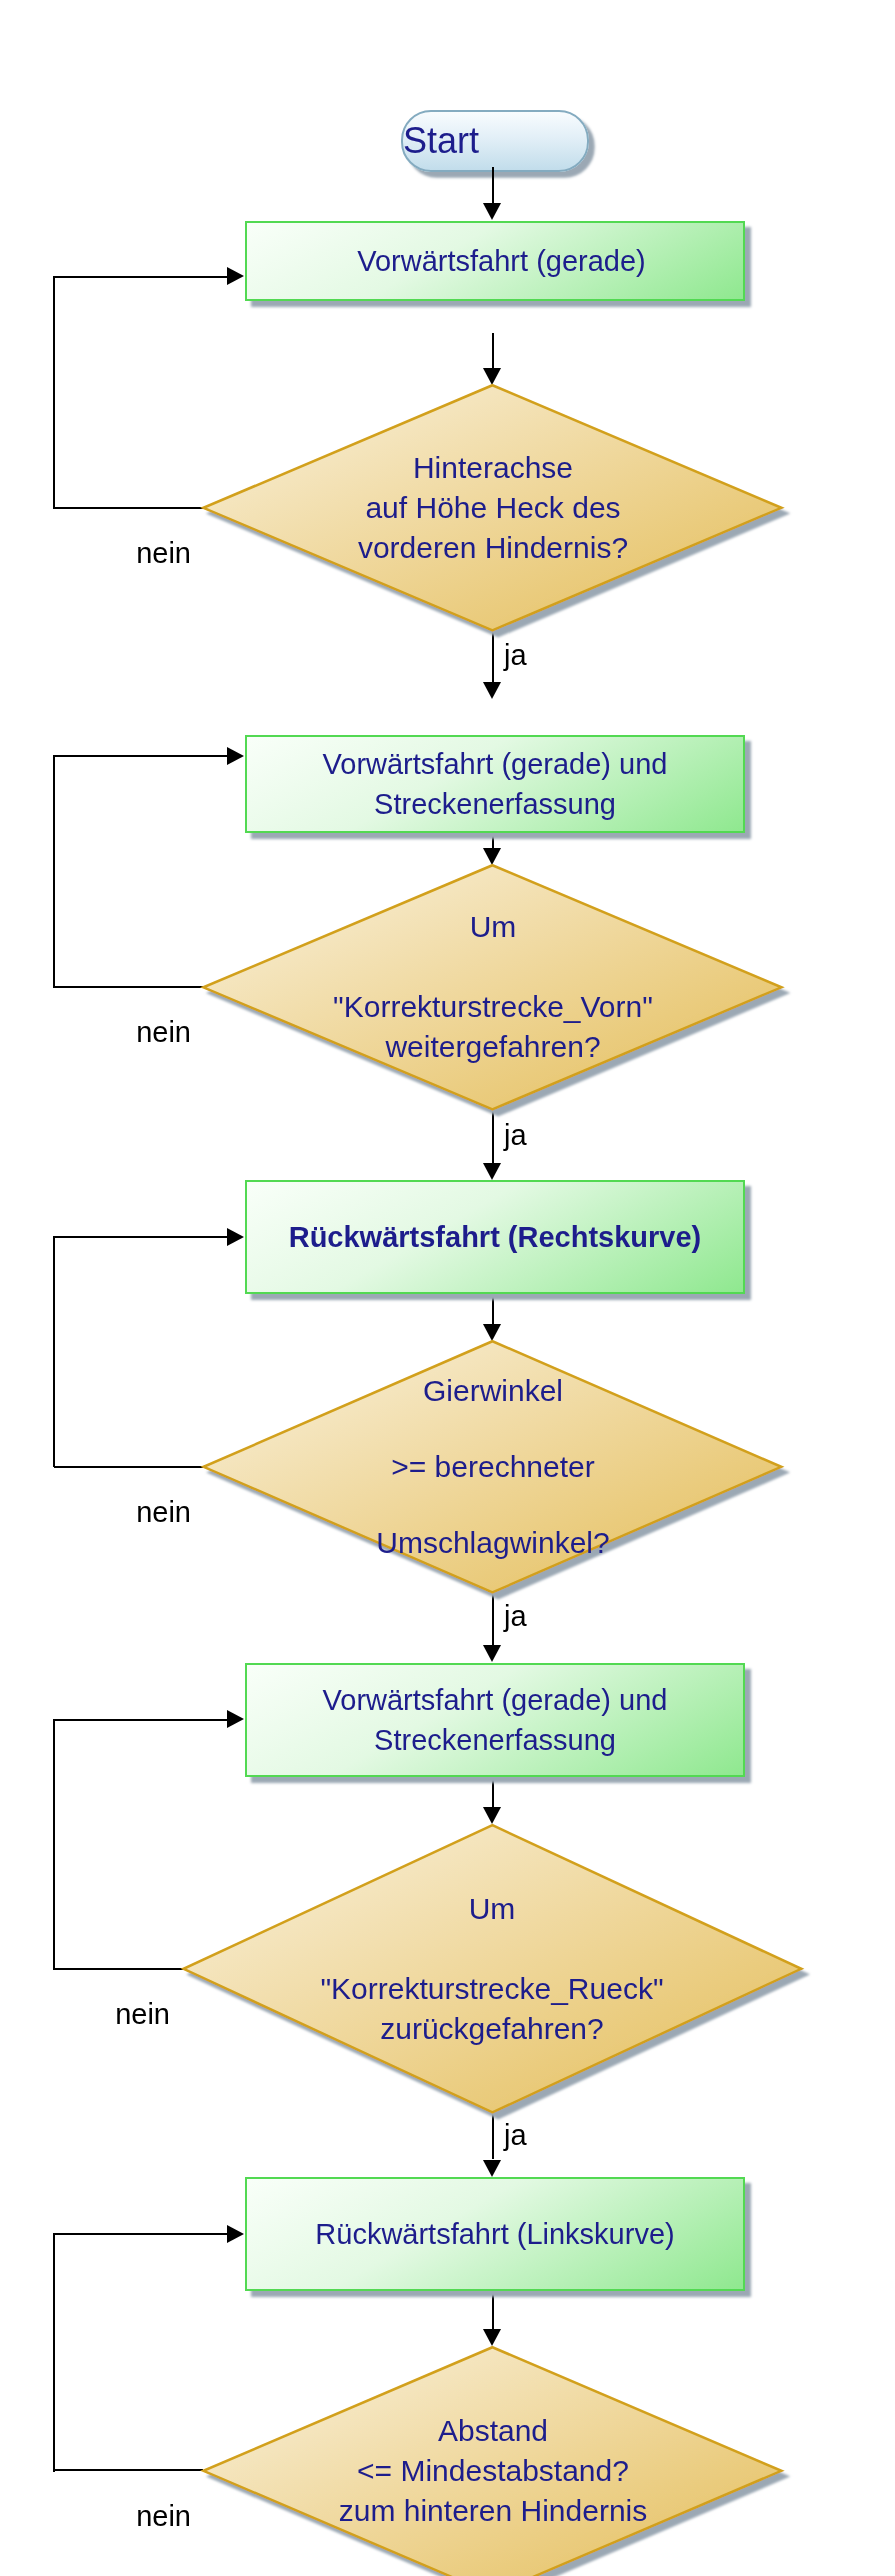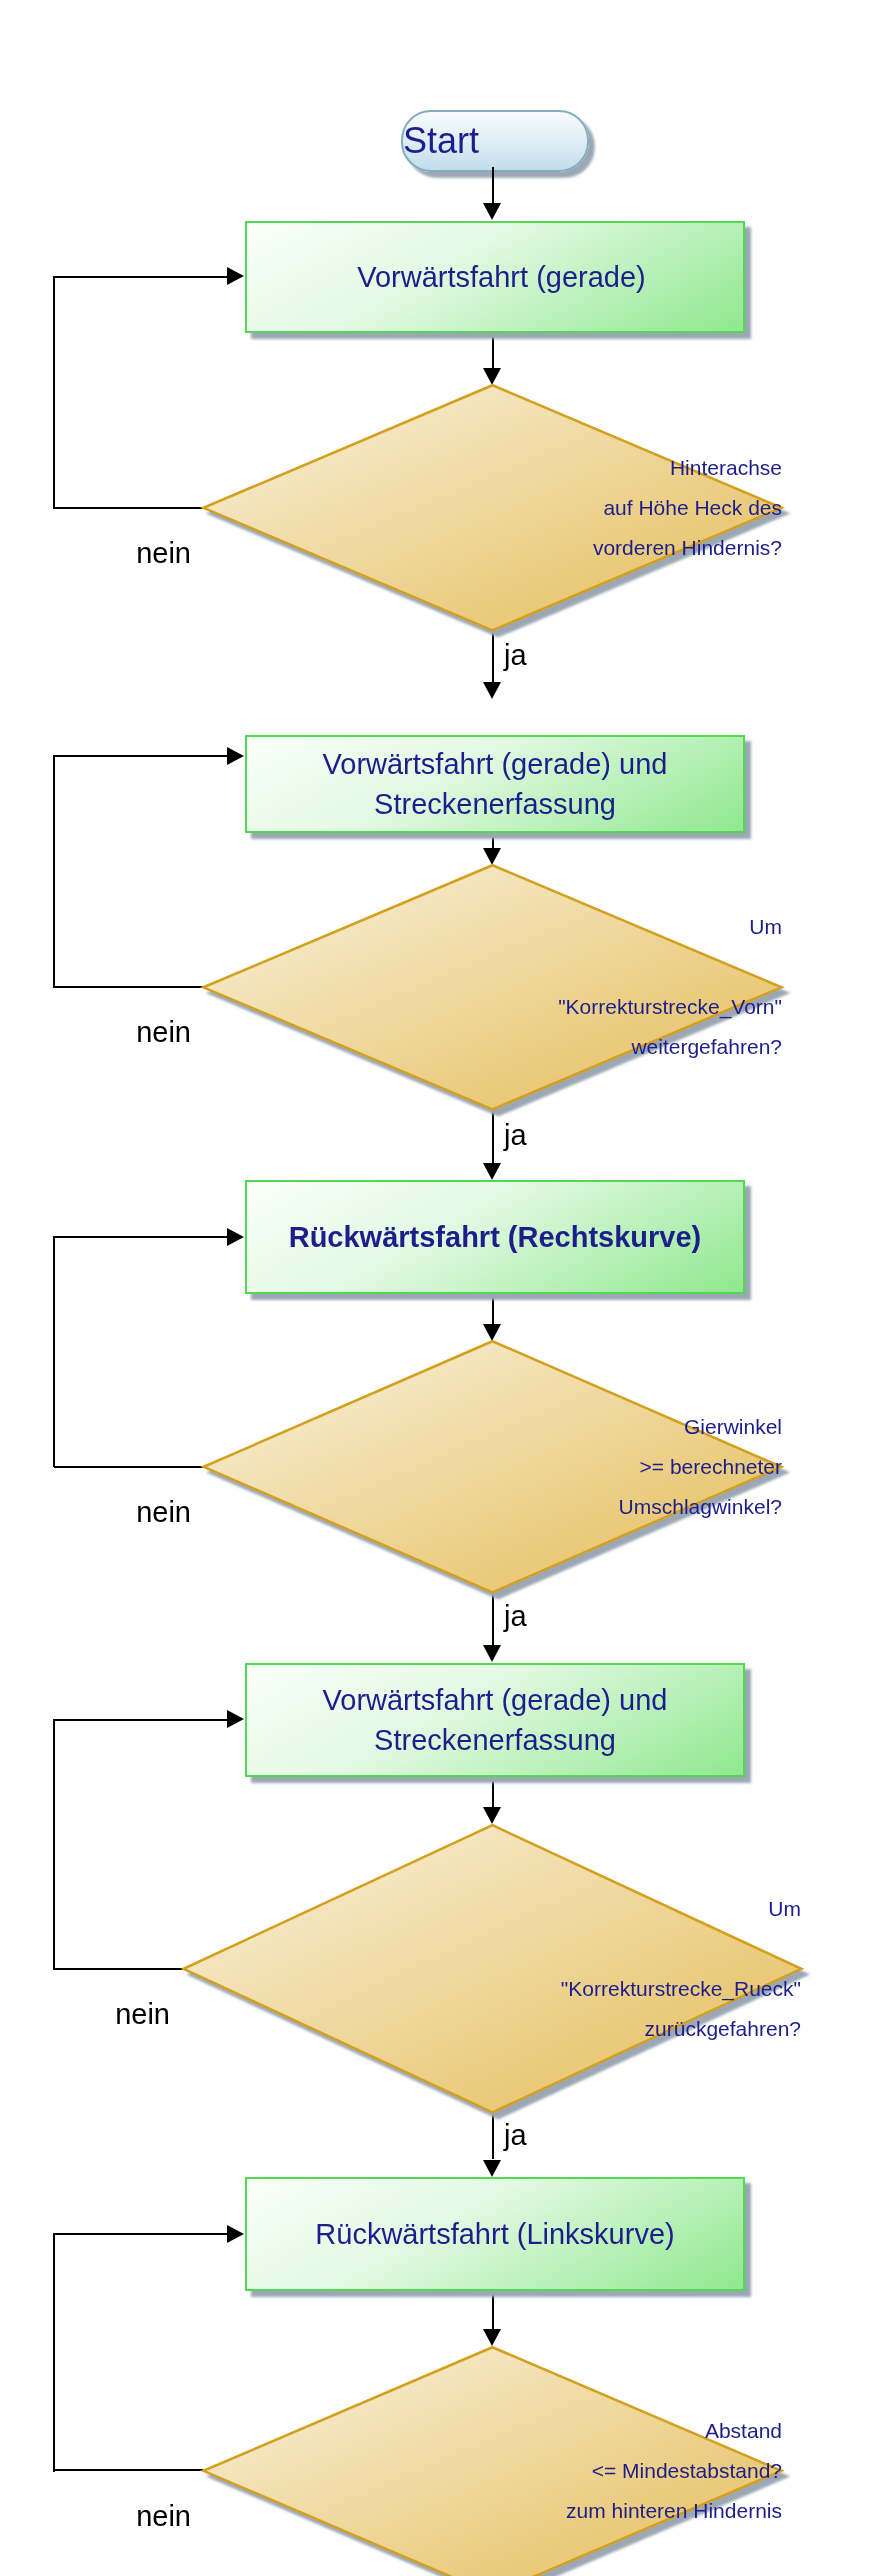--- a/index.html
+++ b/index.html
@@ -8,22 +8,22 @@
   .title{position:absolute;left:261px;top:20.6px;width:464px;text-align:center;
          font-size:45px;letter-spacing:0.5px;color:#1d1d8c;}
   .oval{position:absolute;width:184px;height:58px;border:2.1px solid #84abc0;border-radius:30px;
         background:linear-gradient(180deg,#f8fcfe 0%,#e2eff7 45%,#c2ddeb 100%);
         box-shadow:5.7px 5.7px 2.6px #9ba8b4;display:flex;align-items:center;
         font-size:36px;color:#1d1d8c;}
   .pbox{position:absolute;left:245px;width:500px;border:2.6px solid #52d952;box-sizing:border-box;
         background:linear-gradient(150deg,#f9fff9 0%,#e3f9e3 40%,#8fe88f 100%);
         box-shadow:5.7px 5.7px 2.6px #9ba8b4;display:flex;flex-direction:column;
         align-items:center;justify-content:center;font-size:29px;line-height:40px;color:#1d1d8c;}
-  .dtext{position:absolute;display:flex;flex-direction:column;align-items:flex-end;justify-content:center;
-         font-size:21px;line-height:40px;text-align:center;color:#1d1d8c;}
+  .dtext{position:absolute;display:flex;flex-direction:column;align-items:center;justify-content:center;
+         font-size:30px;line-height:40px;text-align:center;color:#1d1d8c;}
   .tline{display:block;min-height:0;}
   .tline:empty{min-height:40px;}
   .vline{position:absolute;width:2.1px;background:#000;}
   .hline{position:absolute;height:2.1px;background:#000;}
   .ah-down{position:absolute;width:0;height:0;border-left:9.8px solid transparent;
            border-right:9.8px solid transparent;border-top:17.5px solid #000;}
   .ah-right{position:absolute;width:0;height:0;border-top:9.3px solid transparent;
             border-bottom:9.3px solid transparent;border-left:17.5px solid #000;}
   .elabel{position:absolute;font-size:29px;color:#000;}
   .nein{width:103px;text-align:right;margin-top:20px;}
@@ -110,21 +110,21 @@
   <div class="hline" style="left:54px;top:1719px;width:173px;"></div>
   <div class="ah-right" style="left:227px;top:1710px;"></div>
   <div class="elabel nein" style="left:67px;top:1978px;">nein</div>
 
   <div class="hline" style="left:54px;top:2469px;width:149px;"></div>
   <div class="vline" style="left:53px;top:2233px;height:239px;"></div>
   <div class="hline" style="left:54px;top:2233px;width:173px;"></div>
   <div class="ah-right" style="left:227px;top:2225px;"></div>
   <div class="elabel nein" style="left:88px;top:2480px;">nein</div>
 
-  <div class="pbox" style="top:221px;height:112px;padding-left:13px;">
+  <div class="pbox" style="top:221px;height:80px;padding-left:13px;">
     <span class="tline">Vorwärtsfahrt (gerade)</span>
   </div>
   <div class="pbox" style="top:735px;height:98px;">
     <span class="tline">Vorwärtsfahrt (gerade) und</span>
     <span class="tline">Streckenerfassung</span>
   </div>
   <div class="pbox" style="top:1180px;height:114px;font-weight:bold;">
     <span class="tline">Rückwärtsfahrt (Rechtskurve)</span>
   </div>
   <div class="pbox" style="top:1663px;height:114px;">
@@ -150,21 +150,21 @@
   <div class="dtext" style="left:204px;top:865px;width:578px;height:244px;">
     <span class="tline">Um</span>
     <span class="tline"></span>
     <span class="tline">"Korrekturstrecke_Vorn"</span>
     <span class="tline">weitergefahren?</span>
   </div>
 
   <svg class="diamond" style="left:196px;top:1334px;" width="598" height="278" viewBox="0 0 1160 540">
     <polygon points="575,14 1136,258 575,502 14,258" fill="url(#dgrad)" stroke="#d2a01c" stroke-width="5" filter="url(#dshadow)"></polygon>
   </svg>
-  <div class="dtext" style="left:204px;top:1341px;width:578px;height:251px;">
+  <div class="dtext" style="left:204px;top:1341px;width:578px;height:251px;gap:36px;">
     <span class="tline">Gierwinkel</span>
     <span class="tline">&gt;= berechneter</span>
     <span class="tline">Umschlagwinkel?</span>
   </div>
 
   <svg class="diamond" style="left:176px;top:1818px;" width="638" height="314" viewBox="0 0 1238 610">
     <polygon points="614,14 1214,293 614,572 14,293" fill="url(#dgrad)" stroke="#d2a01c" stroke-width="5" filter="url(#dshadow)"></polygon>
   </svg>
   <div class="dtext" style="left:183px;top:1825px;width:618px;height:287px;">
     <span class="tline">Um</span>

